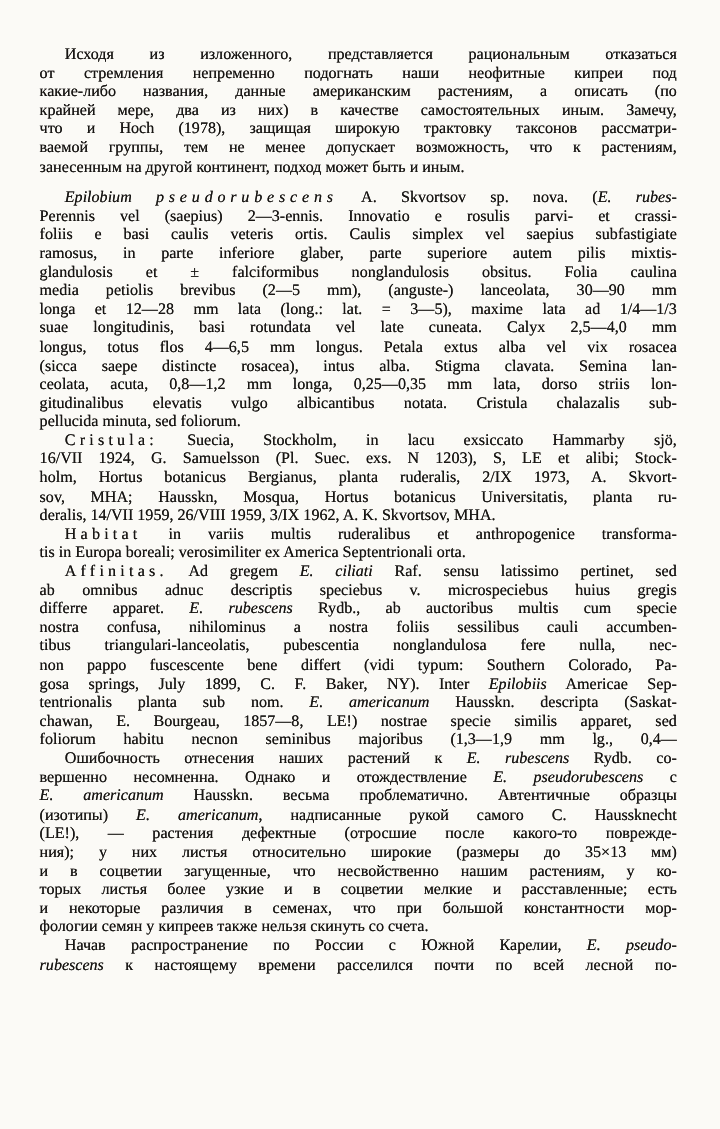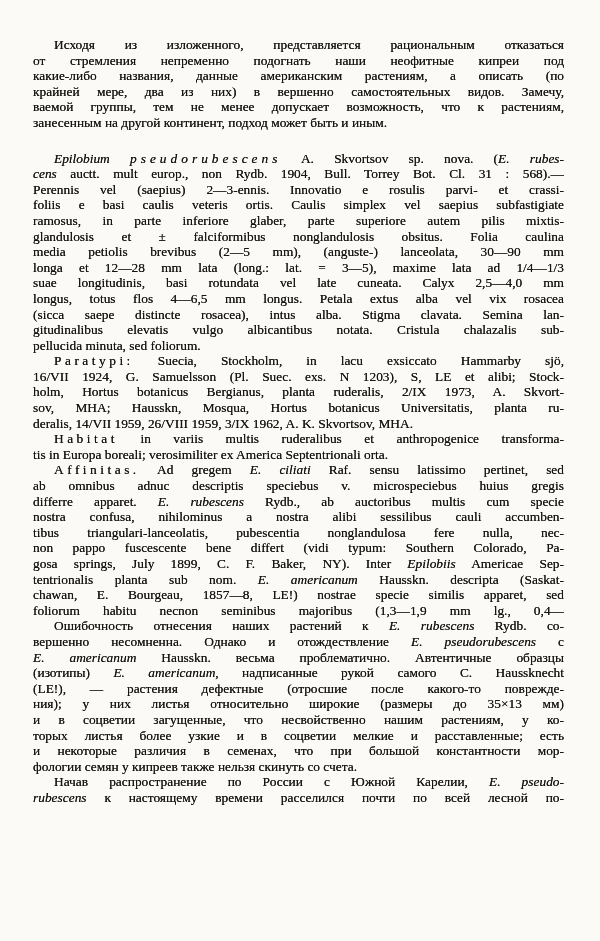--- a/index.html
+++ b/index.html
@@ -11,21 +11,21 @@
     -webkit-font-smoothing:antialiased;
   }
   .page{
     position:relative;width:600px;height:840px;overflow:hidden;
     background:#fbfaf6;
   }
   .text-block{
     position:absolute;left:33px;top:37px;width:531px;
   }
   .para{margin:0;}
-  .para.gap{margin-top:20px;}
+  .para.gap{margin-top:10px;}
   .line{
     font-size:13.4px;
     line-height:15.6px;
     text-align:justify;
     text-align-last:justify;
     text-shadow:0 0 .5px rgba(10,8,6,.85);
   }
   .line.end{text-align-last:left;}
   .para .line:first-child{text-indent:21px;}
   .i{font-style:italic;}
@@ -44,55 +44,56 @@
 </style>
 </head>
 <body>
 
 <div class="page">
   <div class="text-block">
       <div class="para">
         <div class="line"><span>Исходя из изложенного, представляется рациональным отказаться</span></div>
         <div class="line"><span>от стремления непременно подогнать наши неофитные кипреи под</span></div>
         <div class="line"><span>какие-либо названия, данные американским растениям, а описать (по</span></div>
-        <div class="line"><span>крайней мере, два из них) в вершенно самостоятельных видов. Замечу,</span></div>
+        <div class="line"><span>крайней мере, два из них) в качестве самостоятельных иным. Замечу,</span></div>
+        <div class="line"><span>что и Hoch (1978), защищая широкую трактовку таксонов рассматри-</span></div>
         <div class="line"><span>ваемой группы, тем не менее допускает возможность, что к растениям,</span></div>
         <div class="line end"><span>занесенным на другой континент, подход может быть и иным.</span></div>
       </div>
       <div class="para gap">
         <div class="line"><span class="i">Epilobium </span><span class="isp">pseudorubescens</span><span> A. Skvortsov sp. nova. (</span><span class="i">E. rubes-</span></div>
-        <div class="line"><span class="i">cens</span><span> auctt. mult europ., non Rydb. 1904, Bull. Torrey Bot. Cl. 31 : 568).—</span></div>
         <div class="line"><span>Perennis vel (saepius) 2—3-ennis. Innovatio e rosulis parvi- et crassi-</span></div>
         <div class="line"><span>foliis e basi caulis veteris ortis. Caulis simplex vel saepius subfastigiate</span></div>
         <div class="line"><span>ramosus, in parte inferiore glaber, parte superiore autem pilis mixtis-</span></div>
         <div class="line"><span>glandulosis et ± falciformibus nonglandulosis obsitus. Folia caulina</span></div>
         <div class="line"><span>media petiolis brevibus (2—5 mm), (anguste-) lanceolata, 30—90 mm</span></div>
         <div class="line"><span>longa et 12—28 mm lata (long.: lat. = 3—5), maxime lata ad 1/4—1/3</span></div>
         <div class="line"><span>suae longitudinis, basi rotundata vel late cuneata. Calyx 2,5—4,0 mm</span></div>
         <div class="line"><span>longus, totus flos 4—6,5 mm longus. Petala extus alba vel vix rosacea</span></div>
         <div class="line"><span>(sicca saepe distincte rosacea), intus alba. Stigma clavata. Semina lan-</span></div>
+        <div class="line"><span>ceolata, acuta, 0,8—1,2 mm longa, 0,25—0,35 mm lata, dorso striis lon-</span></div>
         <div class="line"><span>gitudinalibus elevatis vulgo albicantibus notata. Cristula chalazalis sub-</span></div>
         <div class="line end"><span>pellucida minuta, sed foliorum.</span></div>
       </div>
       <div class="para">
-        <div class="line"><span class="sp">Paratypi:</span><span> Suecia, Stockholm, in lacu exsiccato Hammarby sjö,</span></div>
+        <div class="line"><span class="sp">Cristula:</span><span> Suecia, Stockholm, in lacu exsiccato Hammarby sjö,</span></div>
         <div class="line"><span>16/VII 1924, G. Samuelsson (Pl. Suec. exs. N 1203), S, LE et alibi; Stock-</span></div>
         <div class="line"><span>holm, Hortus botanicus Bergianus, planta ruderalis, 2/IX 1973, A. Skvort-</span></div>
         <div class="line"><span>sov, MHA; Hausskn, Mosqua, Hortus botanicus Universitatis, planta ru-</span></div>
         <div class="line end"><span>deralis, 14/VII 1959, 26/VIII 1959, 3/IX 1962, A. K. Skvortsov, MHA.</span></div>
       </div>
       <div class="para">
         <div class="line"><span class="sp">Habitat</span><span> in variis multis ruderalibus et anthropogenice transforma-</span></div>
         <div class="line end"><span>tis in Europa boreali; verosimiliter ex America Septentrionali orta.</span></div>
       </div>
       <div class="para">
         <div class="line"><span class="sp">Affinitas.</span><span> Ad gregem </span><span class="i">E. ciliati</span><span> Raf. sensu latissimo pertinet, sed</span></div>
         <div class="line"><span>ab omnibus adnuc descriptis speciebus v. microspeciebus huius gregis</span></div>
         <div class="line"><span>differre apparet. </span><span class="i">E. rubescens</span><span> Rydb., ab auctoribus multis cum specie</span></div>
-        <div class="line"><span>nostra confusa, nihilominus a nostra alibi sessilibus cauli accumben-</span></div>
+        <div class="line"><span>nostra confusa, nihilominus a nostra foliis sessilibus cauli accumben-</span></div>
         <div class="line"><span>tibus triangulari-lanceolatis, pubescentia nonglandulosa fere nulla, nec-</span></div>
         <div class="line"><span>non pappo fuscescente bene differt (vidi typum: Southern Colorado, Pa-</span></div>
         <div class="line"><span>gosa springs, July 1899, C. F. Baker, NY). Inter </span><span class="i">Epilobiis</span><span> Americae Sep-</span></div>
         <div class="line"><span>tentrionalis planta sub nom. </span><span class="i">E. americanum</span><span> Hausskn. descripta (Saskat-</span></div>
         <div class="line"><span>chawan, E. Bourgeau, 1857—8, LE!) nostrae specie similis apparet, sed</span></div>
         <div class="line"><span>foliorum habitu necnon seminibus majoribus (1,3—1,9 mm lg., 0,4—</span></div>
       </div>
       <div class="para">
         <div class="line"><span>Ошибочность отнесения наших растений к </span><span class="i">E. rubescens</span><span> Rydb. со-</span></div>
         <div class="line"><span>вершенно несомненна. Однако и отождествление </span><span class="i">E. pseudorubescens</span><span> с</span></div>

